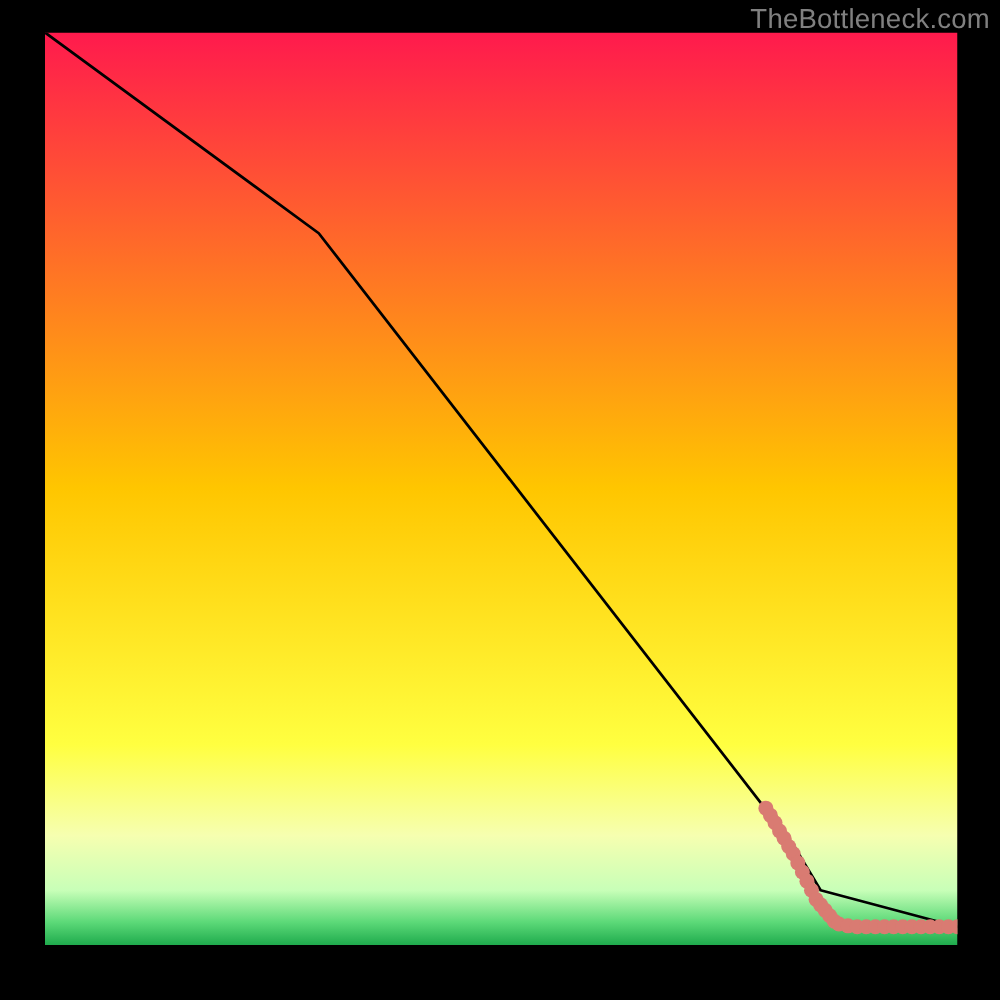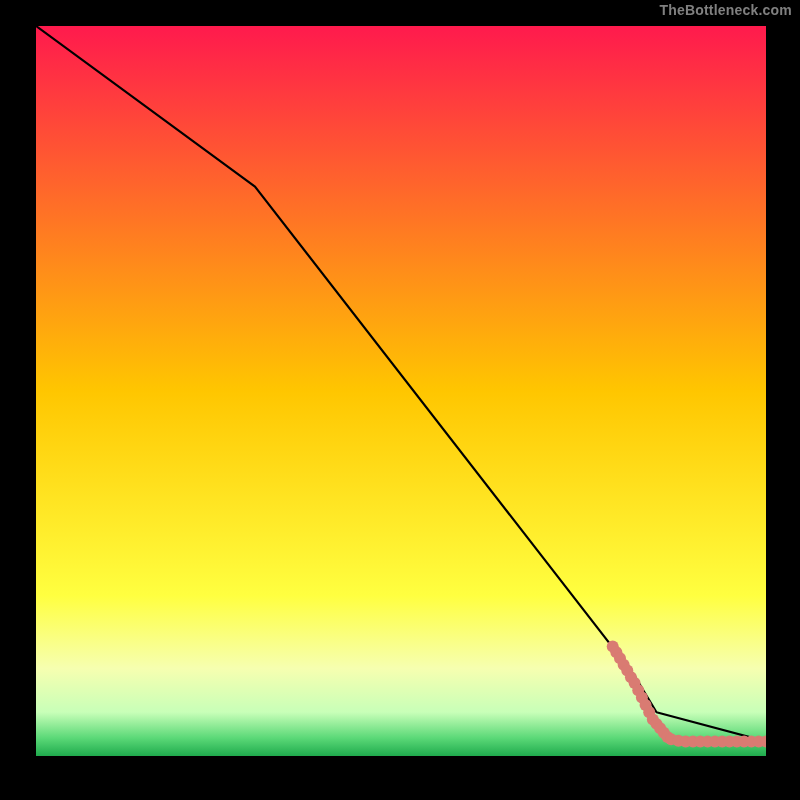--- a/index.html
+++ b/index.html
@@ -10,22 +10,22 @@
     background: #000;
     font-family: Arial, Helvetica, sans-serif;
     position: relative;
     overflow: hidden;
   }
   .watermark {
     position: absolute;
     top: 2px;
     right: 8px;
     color: #808080;
-    font-size: 14px;
-    font-weight: 700;
+    font-size: 22px;
+    font-weight: 400;
     letter-spacing: 0.2px;
     z-index: 10;
   }
   .plot-wrap {
     position: absolute;
     left: 36px;
     top: 26px;
     width: 730px;
     height: 730px;
   }

